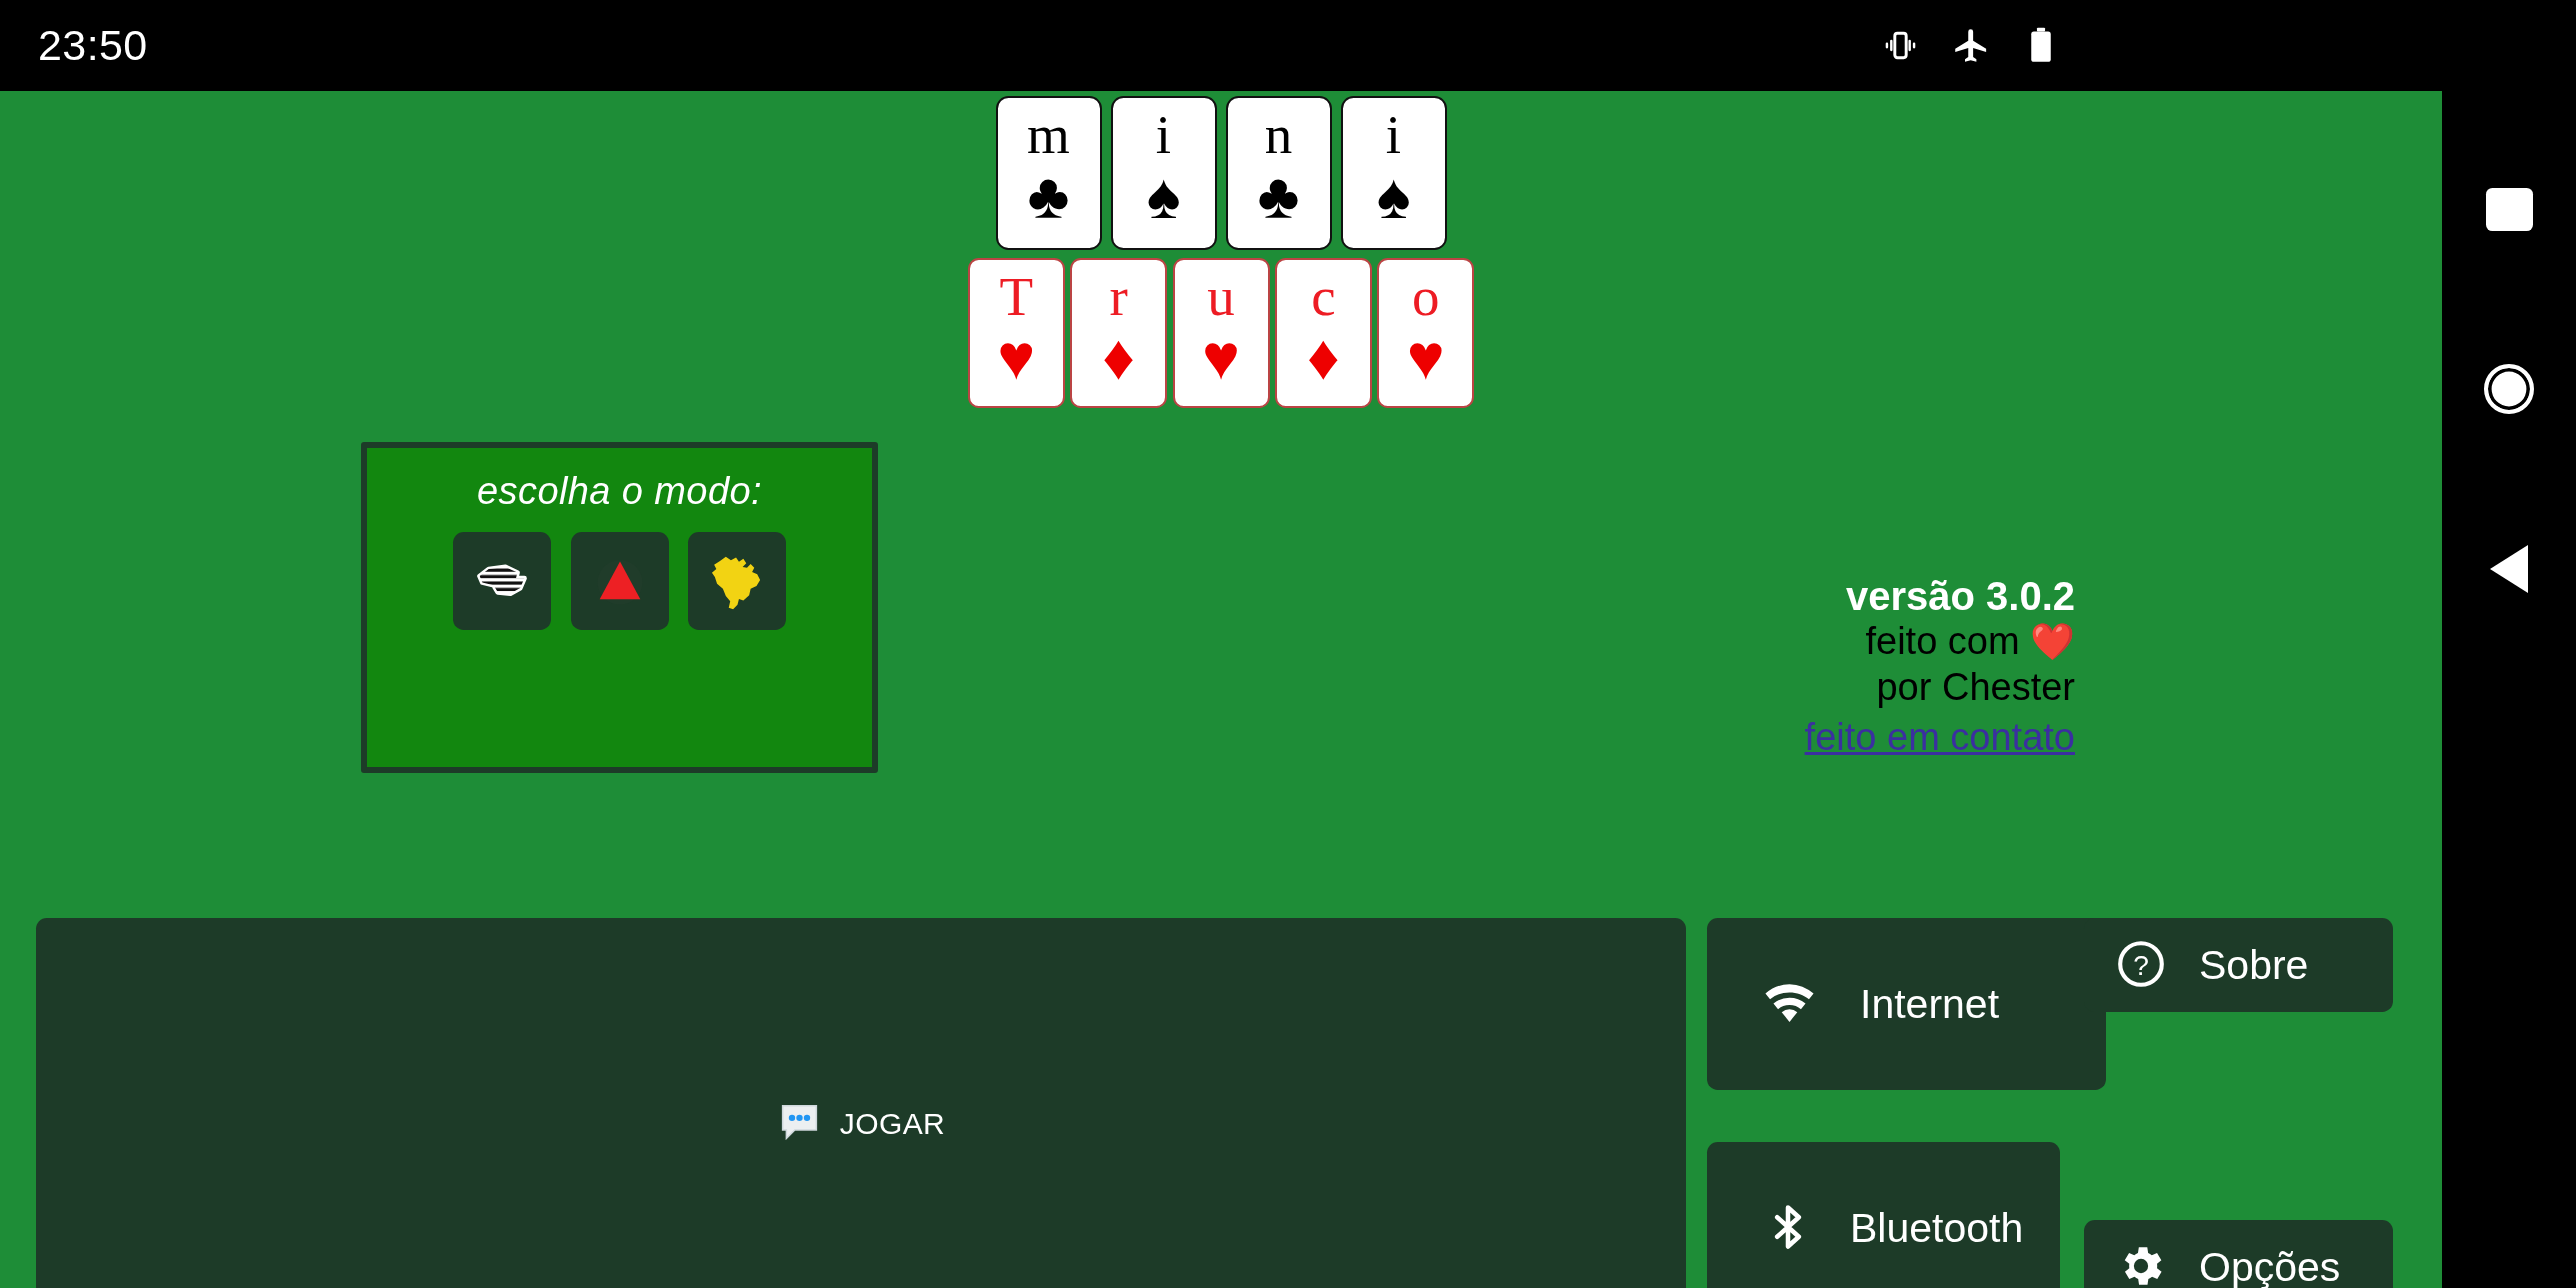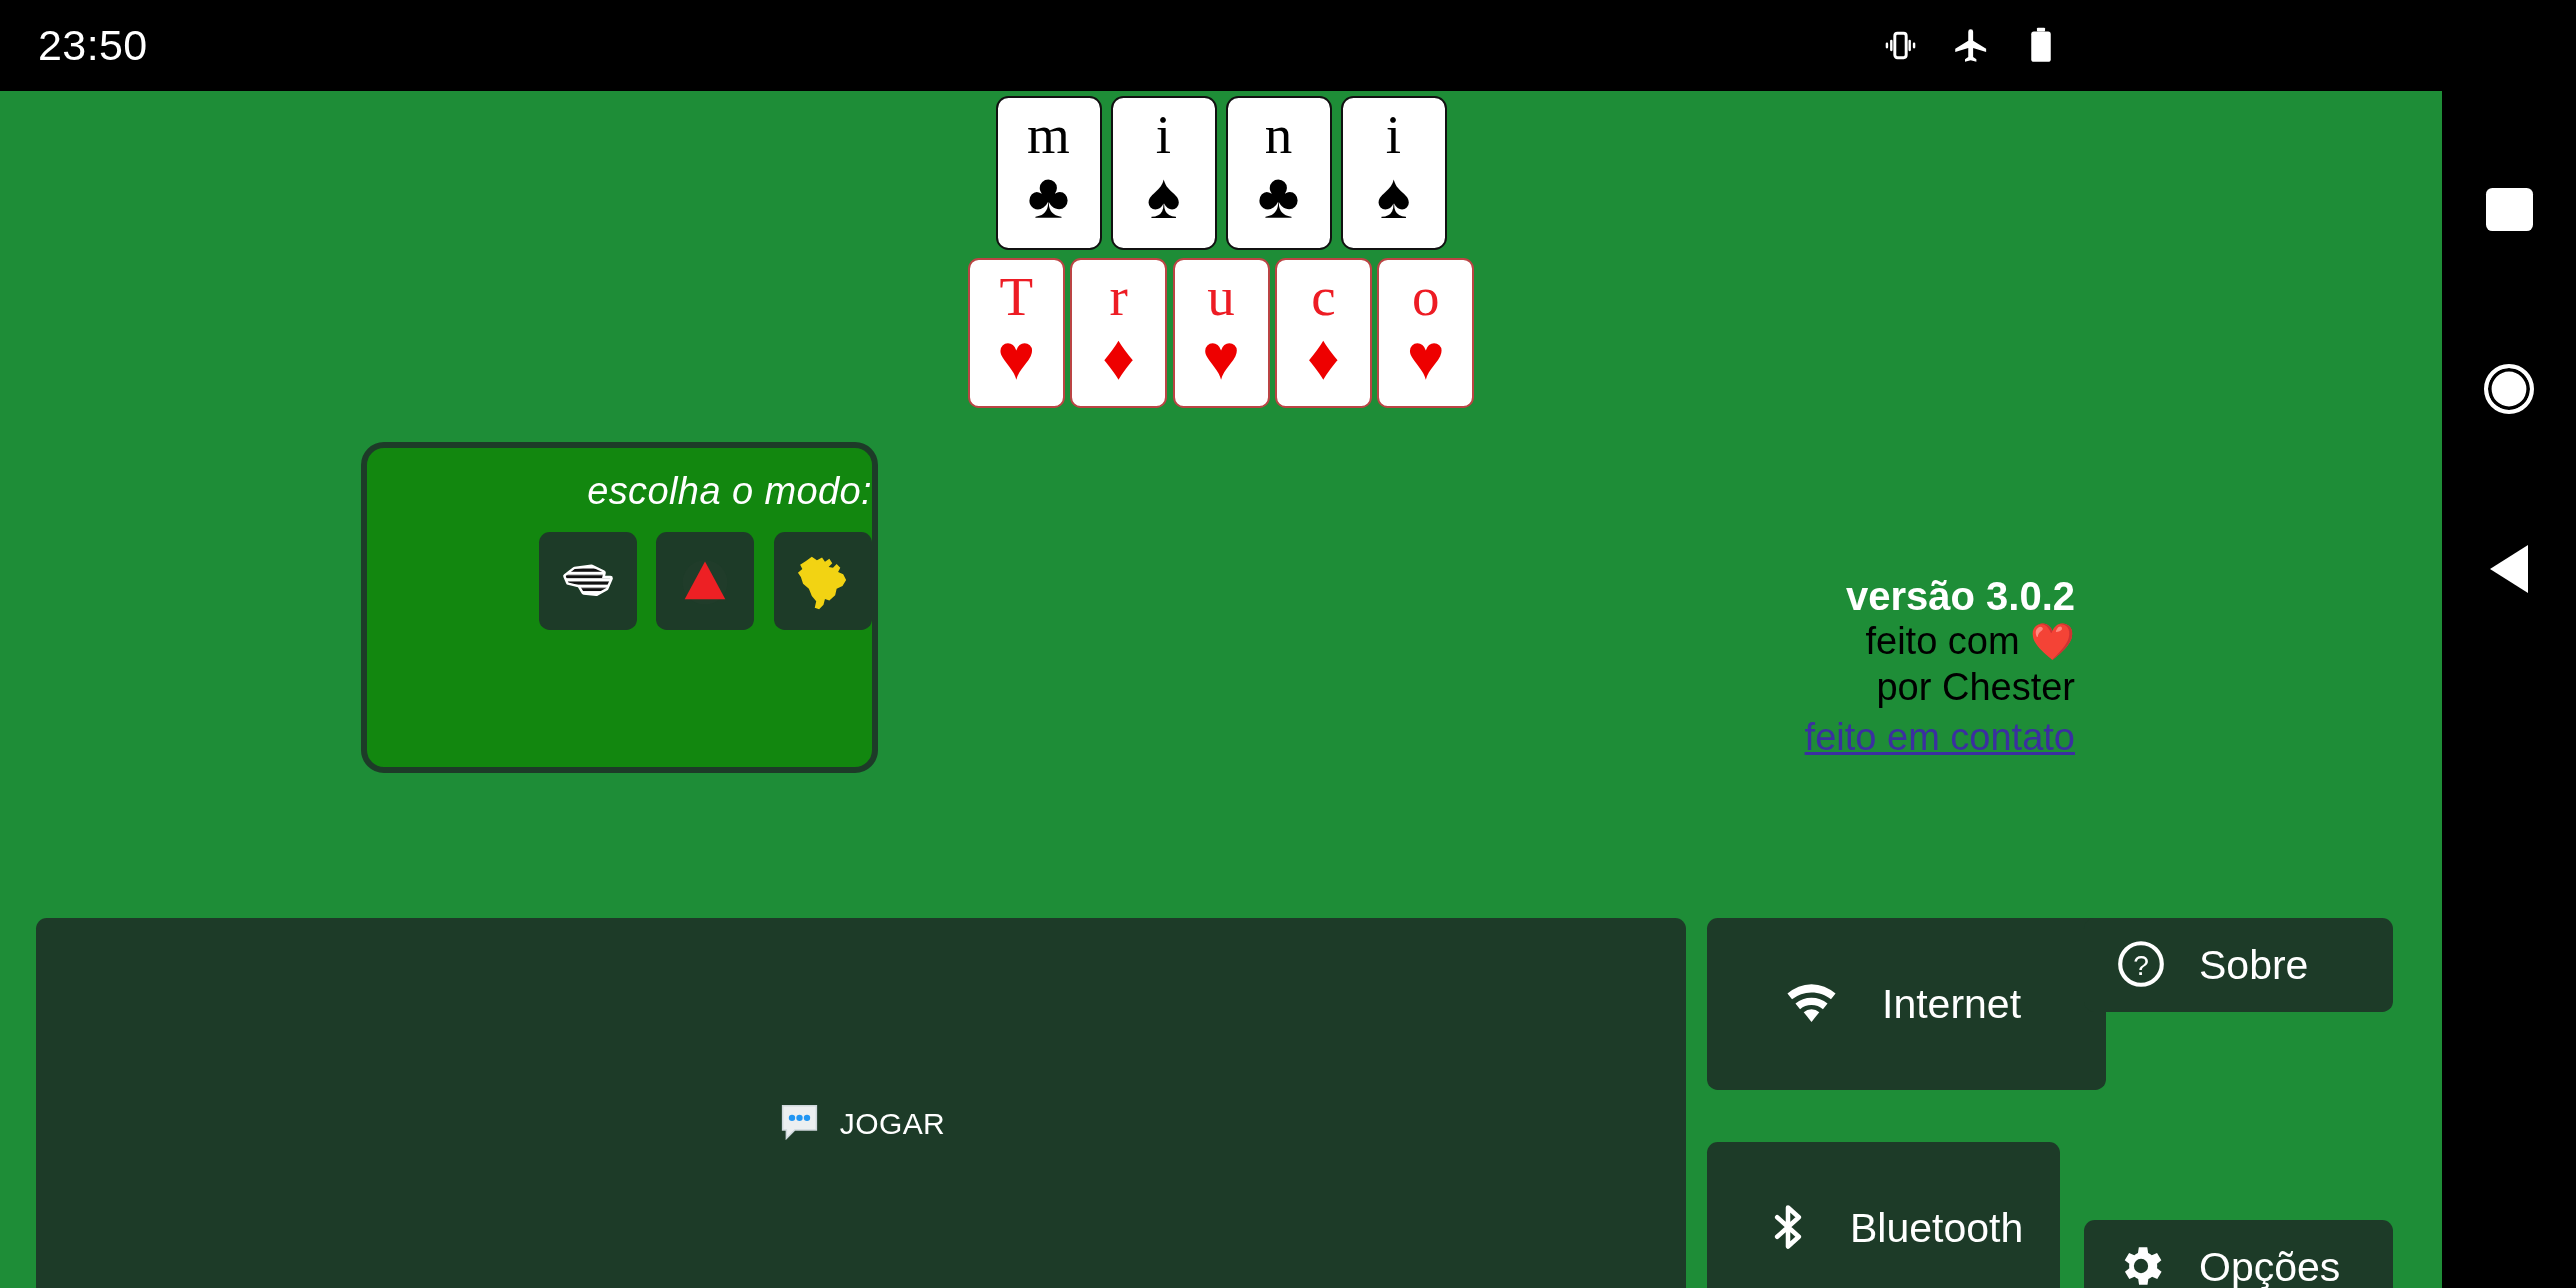--- a/index.html
+++ b/index.html
@@ -65,23 +65,23 @@
   }
   .card.black .pip { color: #000; }
   .card.red .pip   { color: #ee0000; }
 
   
   .mode-panel {
     position: absolute; left: 361px; top: 351px;
     width: 517px; height: 331px;
     background: #12870f;
     border: 6.3px solid #1d3b28;
-    border-radius: 23px;
+    border-radius: 3px;
     display: flex; flex-direction: column;
-    align-items: flex-end;
+    align-items: center;
   }
   .mode-title {
     color: #fff; font-size: 38px; font-style: italic;
     margin-top: 21.5px; letter-spacing: 0.4px;
   }
   .mode-icons { display: flex; gap: 19.7px; margin-top: 19.7px; }
   .mode-icon {
     width: 98px; height: 98px;
     background: #1d3b28; border-radius: 10.7px;
     display: flex; align-items: center; justify-content: center;
@@ -117,21 +117,21 @@
   .btn-play {
     position: absolute; left: 36px; top: 827px;
     width: 1650px; height: 411px;
     justify-content: center; gap: 18px;
   }
   .play-label { font-size: 30px; font-weight: normal; letter-spacing: 0.4px; }
 
   .btn-internet {
     position: absolute; left: 1707px; top: 827px;
     width: 399px; height: 172px;
-    padding-left: 77px; gap: 43px;
+    padding-left: 55px; gap: 43px;
   }
   .btn-bluetooth {
     position: absolute; left: 1707px; top: 1051px;
     width: 353px; height: 172px;
     padding-left: 55px; gap: 36px;
   }
   .conn-label { font-size: 41px; }
 
   .btn-help, .btn-about, .btn-options {
     position: absolute; left: 2084px;

